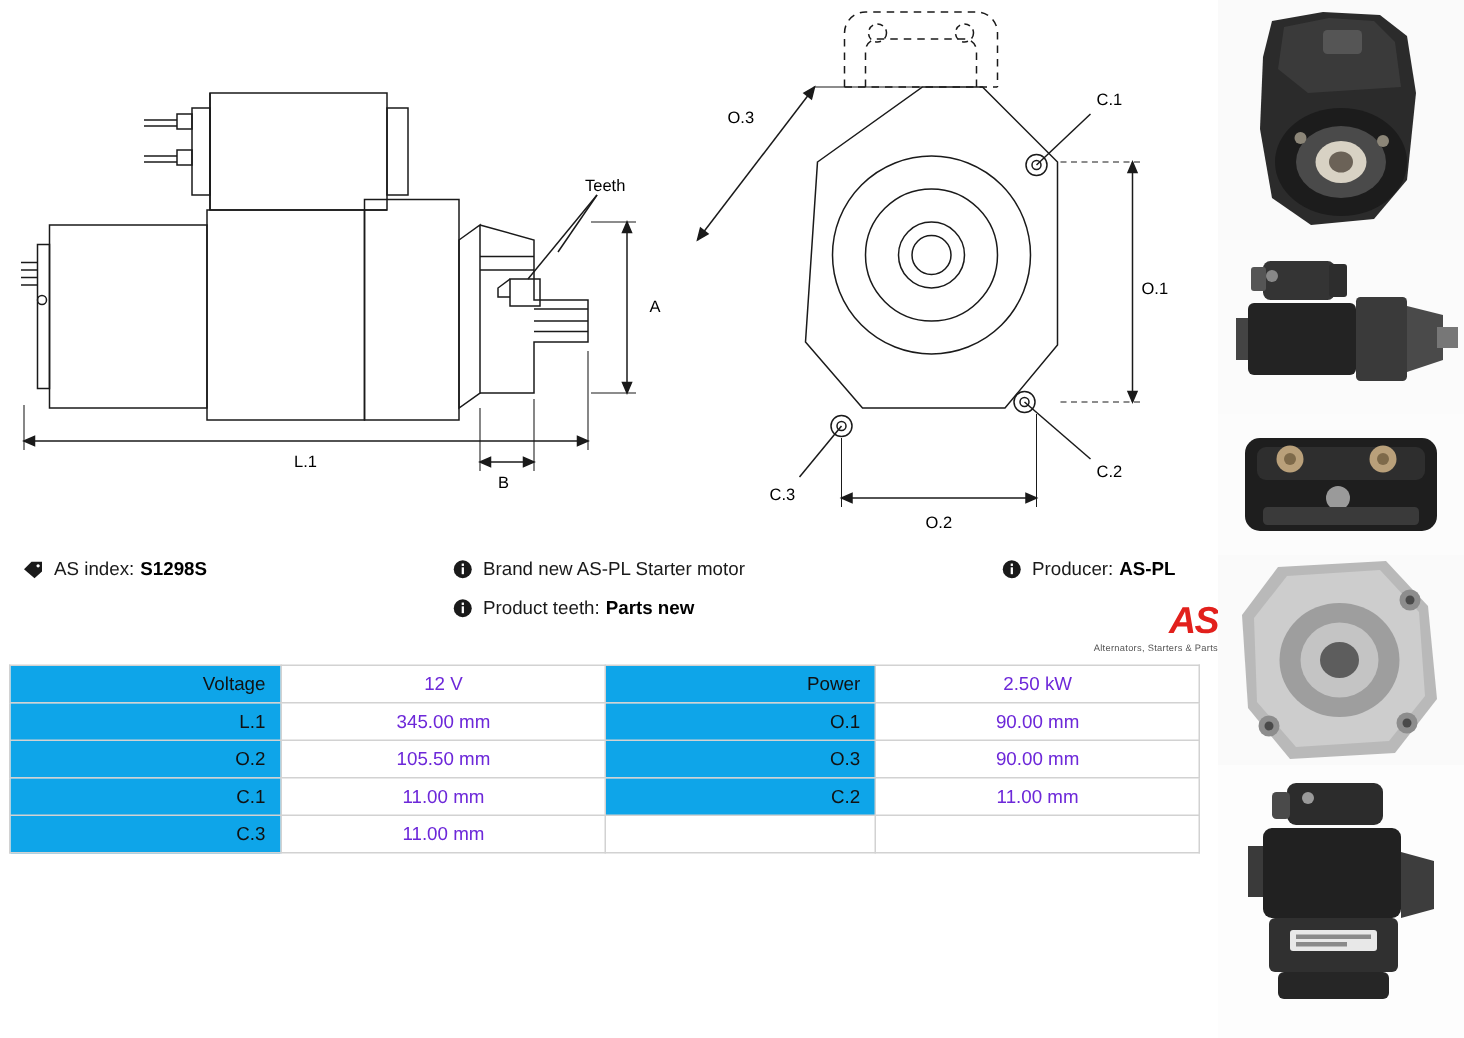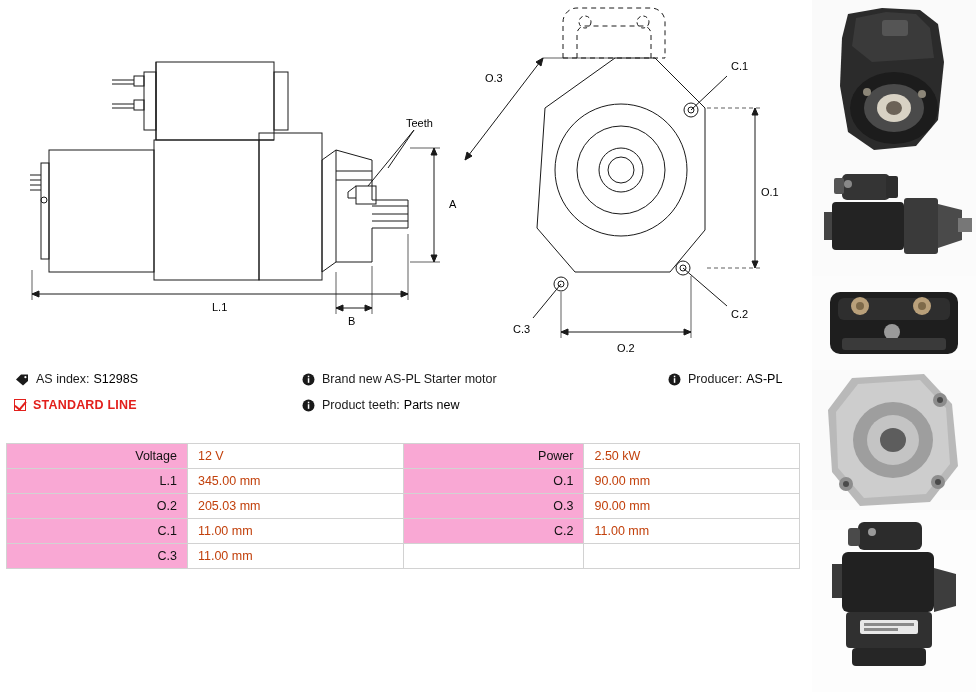--- a/index.html
+++ b/index.html
@@ -17,21 +17,21 @@
     height: 692px;
   }
 
   
   .drawings {
     position: absolute;
     left: 0; top: 0;
     width: 812px;
     height: 362px;
   }
-  .draw-side { position: absolute; left: 16px; top: 0; width: 455px; height: 362px; }
+  .draw-side { position: absolute; left: 0; top: 0; width: 455px; height: 362px; }
   .draw-front { position: absolute; left: 455px; top: 0; width: 357px; height: 362px; }
 
   .draw-side svg, .draw-front svg { display: block; }
 
   
   .photos {
     position: absolute;
     left: 812px; top: 0;
     width: 164px;
     height: 692px;
@@ -66,21 +66,21 @@
   }
   .info-row .ico {
     width: 16px; height: 14px;
     margin-right: 6px;
     display: inline-flex;
     align-items: center;
     justify-content: center;
     flex: 0 0 16px;
   }
   .info-label { color: #1a1a1a; }
-  .info-value { font-weight: normal; margin-left: 4px; }
+  .info-value { font-weight: bold; margin-left: 4px; }
   .std-line {
     color: #e2201c;
     font-weight: bold;
     font-size: 12.5px;
     letter-spacing: .2px;
   }
   .chk {
     width: 12px; height: 12px;
     border: 1.6px solid #e2201c;
     display: inline-block;
@@ -128,27 +128,27 @@
   }
   table.specs td {
     border: 1px solid #d2d2d2;
     height: 25px;
     padding: 3px 10px;
     vertical-align: middle;
   }
   td.k {
     width: 198px;
     text-align: right;
-    background: #f9a8d4;
+    background: #0ea5e9;
     color: #111;
   }
   td.v {
     width: 239px;
-    text-align: left;
-    color: #c2410c;
+    text-align: center;
+    color: #6d28d9;
   }
   tr.tall td { height: 40px; }
   td.empty { border: 1px solid #d2d2d2; }
 
   .dim-txt { font-family: "Liberation Sans", sans-serif; font-size: 11px; fill: #000; }
 </style>
 </head>
 <body>
 
 <div class="page">
@@ -280,24 +280,20 @@
     <div class="info-col c1">
       <div class="info-row">
         <span class="ico">
           <svg width="14" height="13" viewBox="0 0 14 13">
               <path d="M1,6.5 L6,1.5 L13,1.5 L13,8 L8,12.5 Z" fill="#1a1a1a"></path>
               <circle cx="10.4" cy="4.2" r="1.1" fill="#fff"></circle>
             </svg>
         </span>
         <span class="info-label">AS index:</span>
         <span class="info-value">S1298S</span>
-      </div>
-      <div class="info-row">
-        <span class="chk"></span>
-        <span class="std-line">STANDARD LINE</span>
       </div>
     </div>
 
     <div class="info-col c2">
       <div class="info-row">
         <span class="ico">
           <svg width="13" height="13" viewBox="0 0 13 13">
               <circle cx="6.5" cy="6.5" r="6" fill="#1a1a1a"></circle>
               <rect x="5.8" y="5.2" width="1.5" height="4.6" fill="#fff"></rect>
               <rect x="5.8" y="2.7" width="1.5" height="1.6" fill="#fff"></rect>
@@ -325,39 +321,43 @@
               <circle cx="6.5" cy="6.5" r="6" fill="#1a1a1a"></circle>
               <rect x="5.8" y="5.2" width="1.5" height="4.6" fill="#fff"></rect>
               <rect x="5.8" y="2.7" width="1.5" height="1.6" fill="#fff"></rect>
             </svg>
         </span>
         <span class="info-label">Producer:</span>
         <span class="info-value">AS-PL</span>
       </div>
     </div>
 
+    <div class="brandbox">
+      <div class="as">AS</div>
+      <div class="tag">Alternators, Starters &amp; Parts</div>
+    </div>
   </div>
 
   <table class="specs">
     <tbody>
       <tr>
         <td class="k">Voltage</td>
         <td class="v">12 V</td>
         <td class="k">Power</td>
         <td class="v">2.50 kW</td>
       </tr>
       <tr>
         <td class="k">L.1</td>
         <td class="v">345.00 mm</td>
         <td class="k">O.1</td>
         <td class="v">90.00 mm</td>
       </tr>
       <tr>
         <td class="k">O.2</td>
-        <td class="v">205.03 mm</td>
+        <td class="v">105.50 mm</td>
         <td class="k">O.3</td>
         <td class="v">90.00 mm</td>
       </tr>
       <tr>
         <td class="k">C.1</td>
         <td class="v">11.00 mm</td>
         <td class="k">C.2</td>
         <td class="v">11.00 mm</td>
       </tr>
       <tr>

